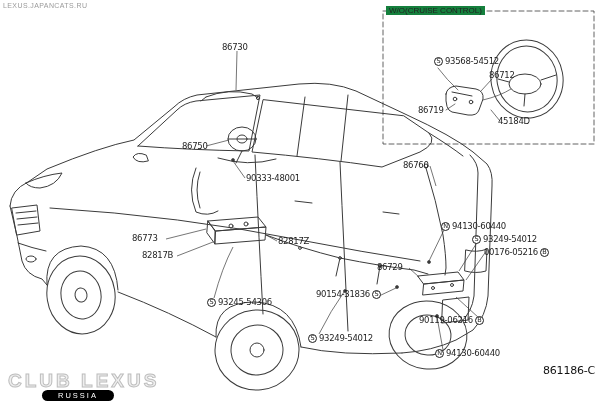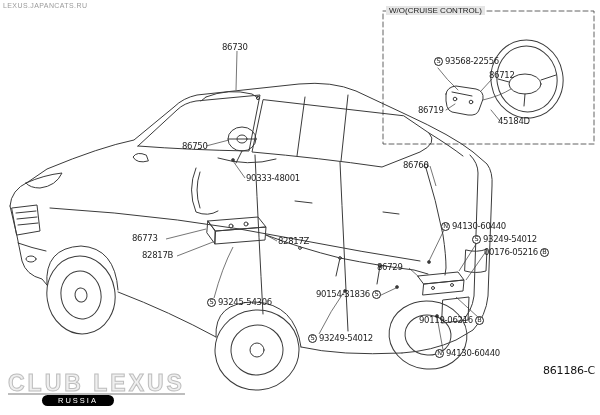--- a/index.html
+++ b/index.html
@@ -4,36 +4,36 @@
 <style>
   * { margin:0; padding:0; box-sizing:border-box; }
   html,body { background:#ffffff; }
   body { font-family:"Liberation Sans", sans-serif; }
   #stage { position:relative; width:600px; height:415px; background:#fff; overflow:hidden; }
   svg.art { position:absolute; left:0; top:0; width:600px; height:415px; }
 
   .wm-site { position:absolute; left:3px; top:2px; font-size:7px; color:#9a9a9a; letter-spacing:.4px; }
 
   .inset-title { position:absolute; left:386px; top:6px; font-size:8px; color:#222;
-                 background:#e5e5e5; padding:0 3px; white-space:nowrap; }
+                 background:#15803d; padding:0 3px; white-space:nowrap; }
 
   .labels { position:absolute; left:0; top:0; width:600px; height:415px; }
   .part-label { position:absolute; display:flex; align-items:center; gap:2px;
                 font-size:8.5px; color:#1e1e1e; white-space:nowrap;
                 font-family:"DejaVu Sans", sans-serif; letter-spacing:-0.3px; line-height:10px;text-align:right; }
   .marker { display:inline-flex; width:9px; height:9px; border:1px solid #1e1e1e; border-radius:50%;
             font-size:6.5px; line-height:7px; align-items:center; justify-content:center;
             background:#fff; flex:0 0 auto; }
 
   .diagram-code { position:absolute; left:543px; top:364px; font-size:11px; color:#111;
                   font-family:"DejaVu Sans", sans-serif; letter-spacing:-0.2px;text-align:center; }
 
   .club { position:absolute; left:8px; top:370px; }
-  .club-main { font-size:23px; font-weight:bold; letter-spacing:3px; color:#efefef;
-               -webkit-text-stroke:1px #bdbdbd; font-family:"Liberation Sans", sans-serif;text-decoration:underline; }
+  .club-main { font-size:19px; font-weight:bold; letter-spacing:3px; color:#efefef;
+               -webkit-text-stroke:1px #bdbdbd; font-family:"Liberation Sans", sans-serif; }
   .club-sub { width:fit-content; margin:-2px 0 0 34px; padding:1px 16px; border-radius:7px;
               background:#000000; color:#fff; font-size:7.5px; letter-spacing:2px; }
 </style>
 </head>
 <body>
 
 <div id="stage">
 
   <svg class="art" viewBox="0 0 600 415" xmlns="http://www.w3.org/2000/svg">
 
@@ -148,21 +148,21 @@
   <div class="inset-title">W/O(CRUISE CONTROL)</div>
 
   <div class="labels">
       <div class="part-label" style="left: 222px; top: 42px;">
 
       <span>86730</span>
 
     </div>
       <div class="part-label" style="left: 434px; top: 56px;">
       <span class="marker">S</span>
-      <span>93568-22556</span>
+      <span>93568-54512</span>
 
     </div>
       <div class="part-label" style="left: 489px; top: 70px;">
 
       <span>86712</span>
 
     </div>
       <div class="part-label" style="left: 418px; top: 105px;">
 
       <span>86719</span>

